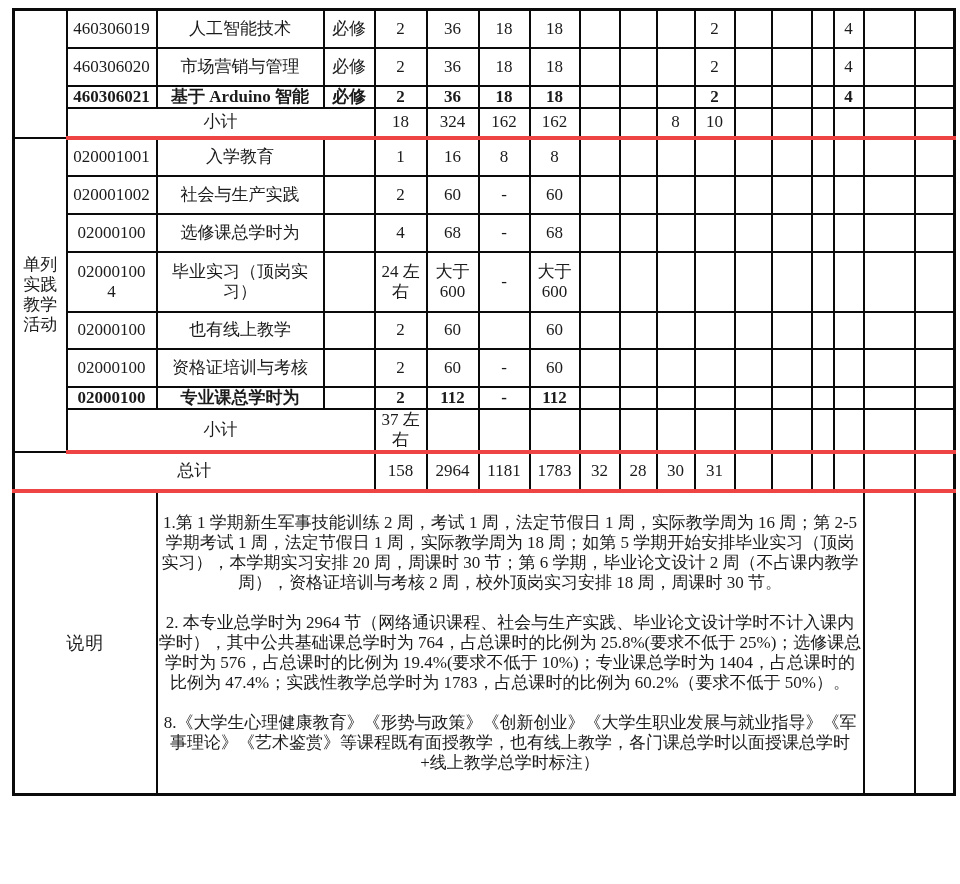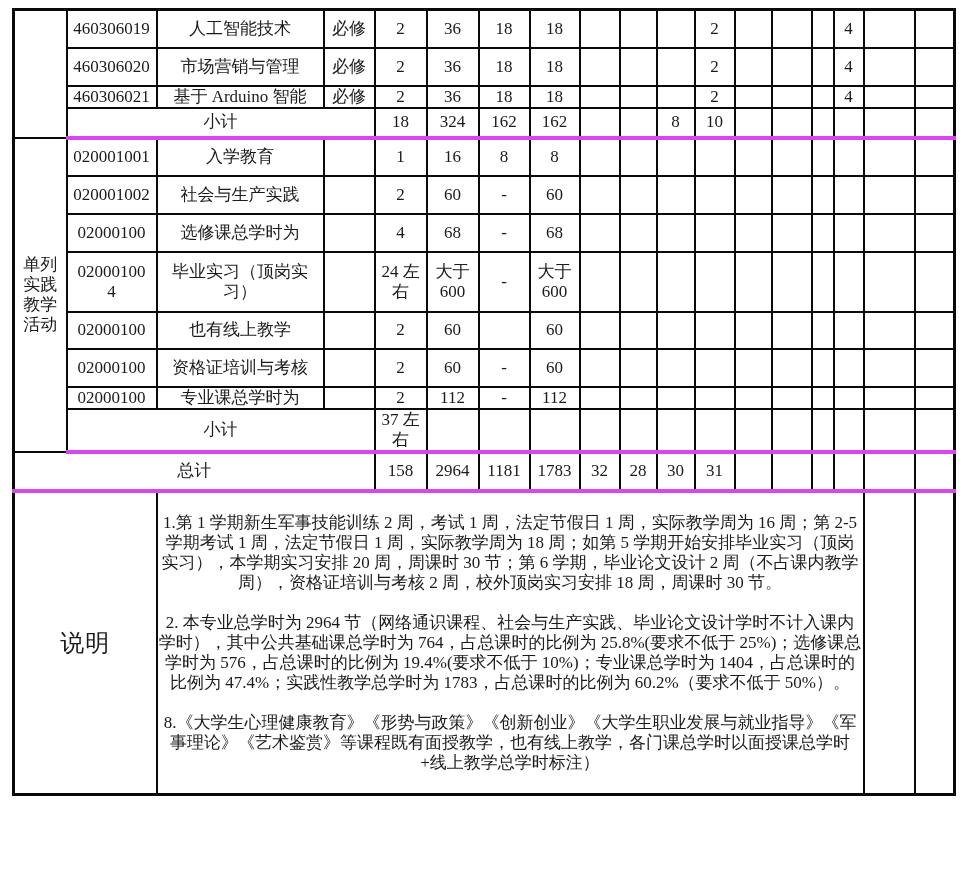--- a/index.html
+++ b/index.html
@@ -16,32 +16,32 @@
     padding-left:41px;
   }
   table.curr td{
     border:2px solid #0a0a0a;
     text-align:center;
     vertical-align:middle;
     padding:0;
     line-height:20px;
     white-space:pre-line;
   }
-  tr.secend > td{border-bottom:4px solid #d946ef;}
+  tr.secend > td{border-bottom:4px solid #ef4444;}
   td.cat{line-height:26px;}
-  td.notes-label{font-size:24px;letter-spacing:1px;}
+  td.notes-label{font-size:18px;letter-spacing:1px;}
   td.notes-text{
     text-align:left;
     vertical-align:top;
     padding:5px 9px 6px 9px;
     line-height:28px;
   }
   td.notes-text p{margin:0;}
   tr.r38{height:38px;}
-  tr.r31{height:18px;}
+  tr.r31{height:18px;font-weight:bold;}
   tr.r30{height:30px;}
   tr.r37{height:37px;}
   tr.r60{height:60px;}
   tr.r39{height:39px;}
 </style>
 </head>
 <body>
 
 <div class="sheet">
 <table class="curr">

